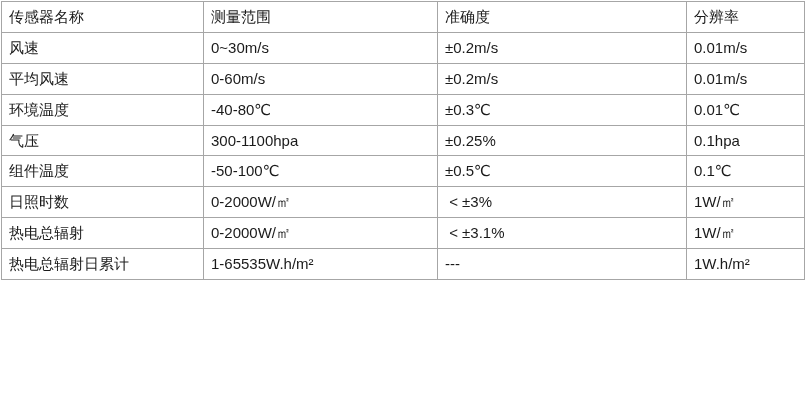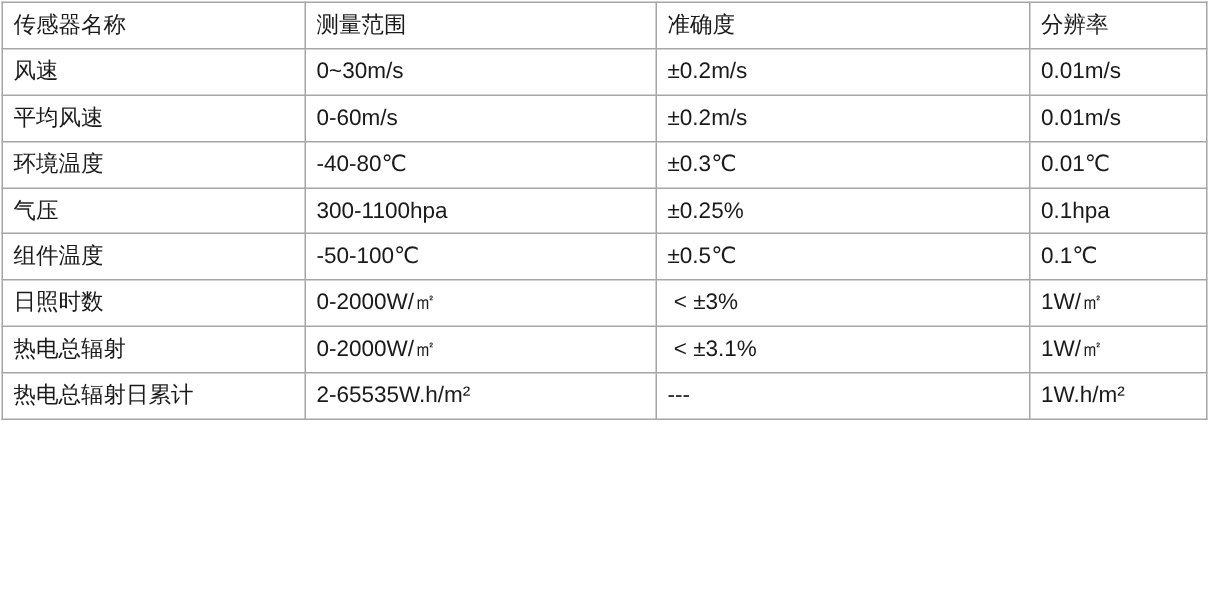--- a/index.html
+++ b/index.html
@@ -103,19 +103,19 @@
           <td>1W/㎡</td>
         </tr>
         <tr>
           <td>热电总辐射</td>
           <td>0-2000W/㎡</td>
           <td> &lt; ±3.1%</td>
           <td>1W/㎡</td>
         </tr>
         <tr>
           <td>热电总辐射日累计</td>
-          <td>2-65535W.h/m²</td>
+          <td>1-65535W.h/m²</td>
           <td>---</td>
           <td>1W.h/m²</td>
         </tr>
       </tbody>
   </table>
 </div>
 
 </body></html>

